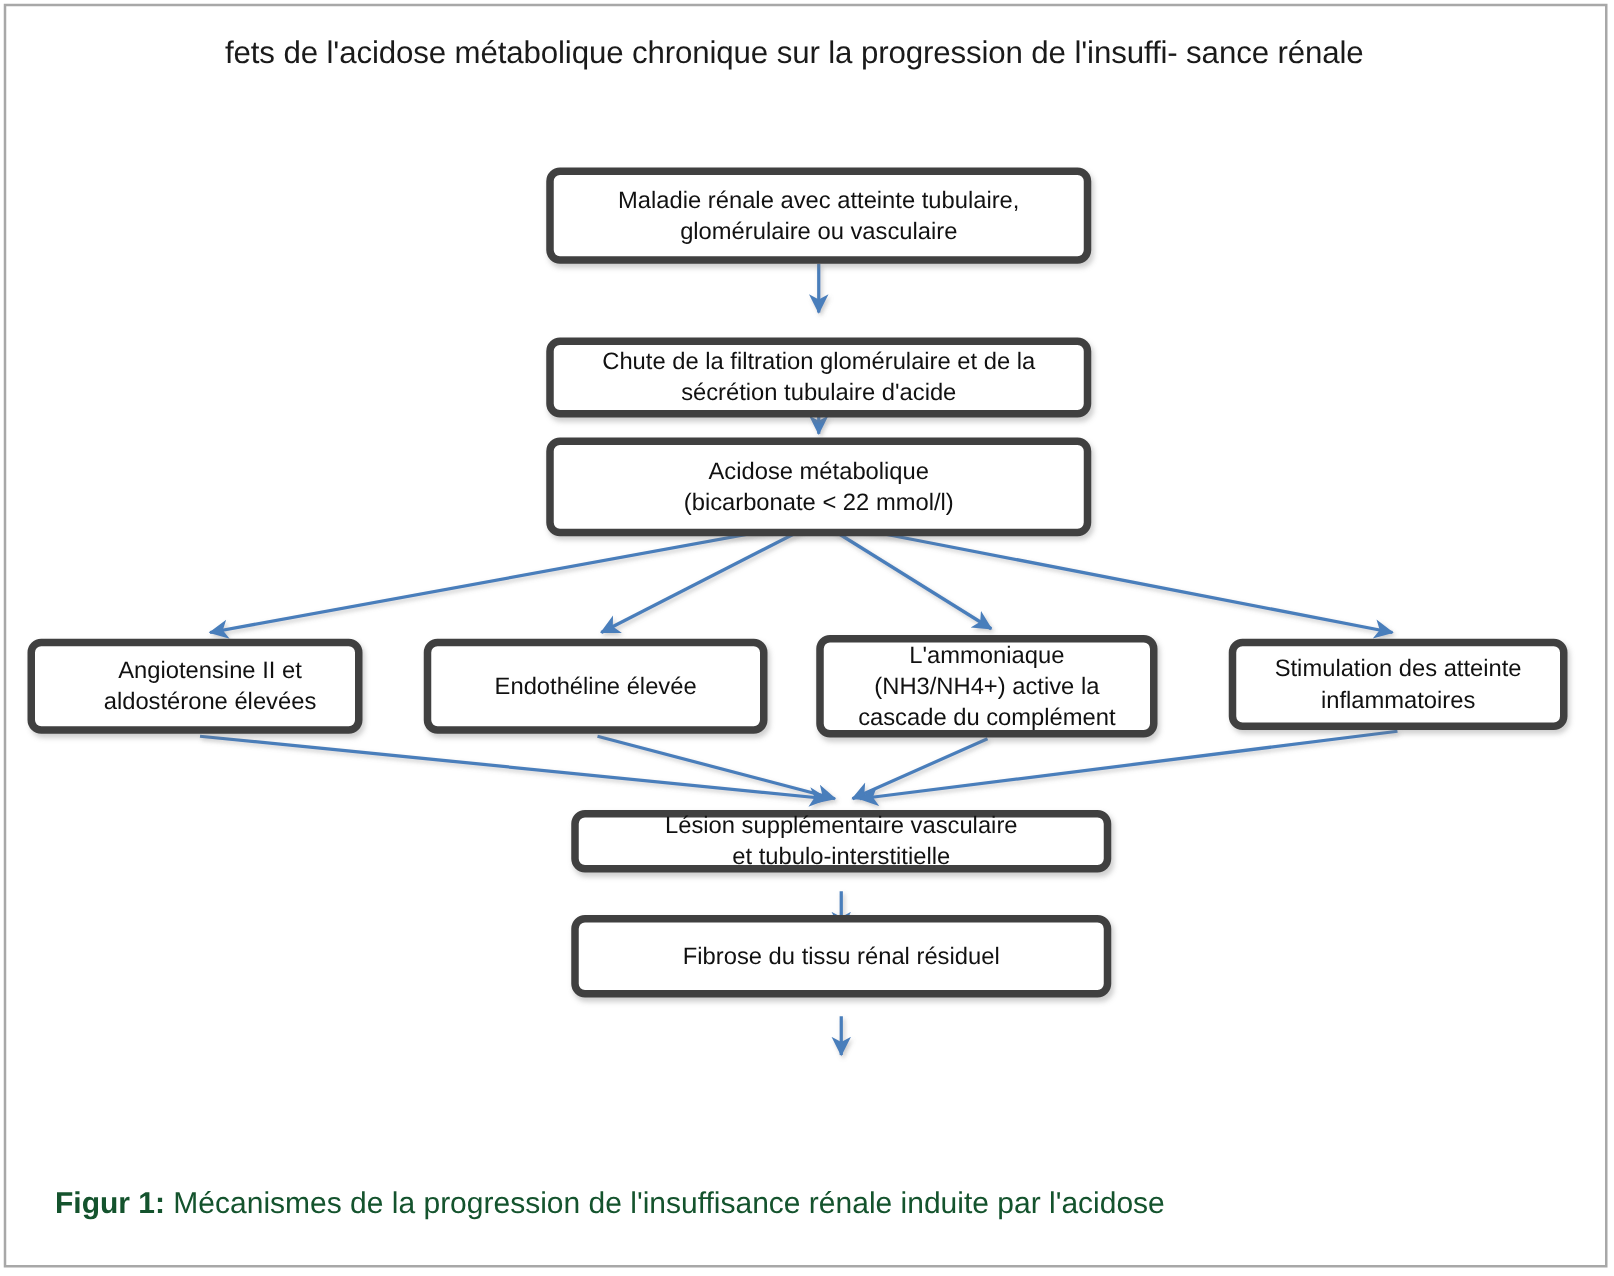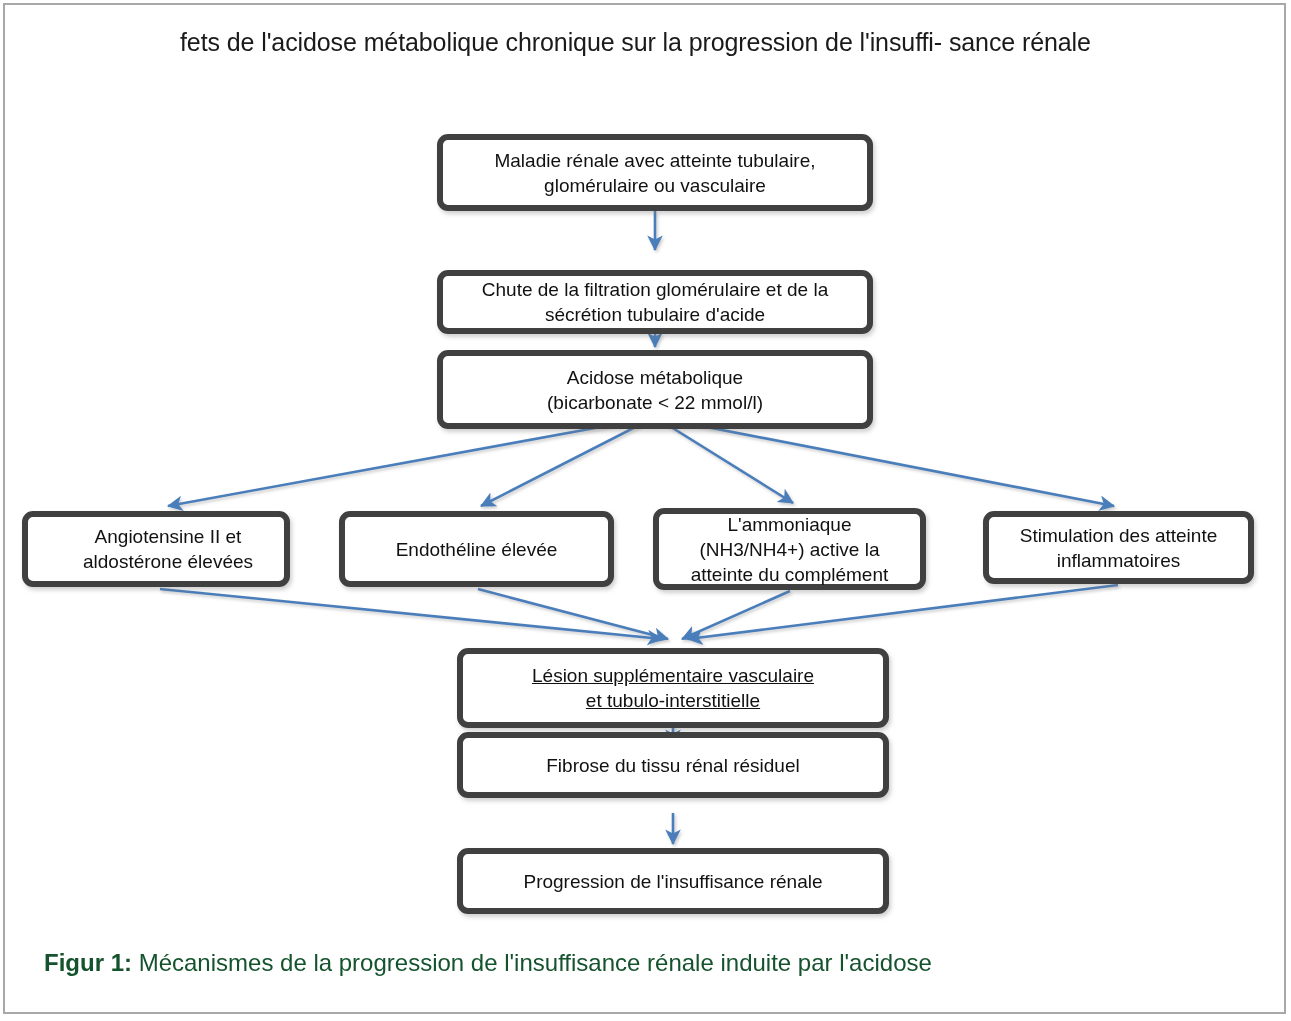--- a/index.html
+++ b/index.html
@@ -145,36 +145,33 @@
 aldostérone élevées</span>
   </div>
 
   <div class="node" style="left:339px; top:511px; width:275px; height:76px;text-align:center;">
     <span class="node-text">Endothéline élevée</span>
   </div>
 
   <div class="node" style="left:653px; top:508px; width:273px; height:82px;">
     <span class="node-text">L'ammoniaque
 (NH3/NH4+) active la
-atteinte du complément</span>
+cascade du complément</span>
   </div>
 
   <div class="node" style="left:983px; top:511px; width:271px; height:73px;">
     <span class="node-text">Stimulation des atteinte
 inflammatoires</span>
   </div>
 
-  <div class="node" style="left:457px; top:648px; width:432px; height:80px;text-decoration:underline;">
+  <div class="node" style="left:457px; top:648px; width:432px; height:50px;">
     <span class="node-text">Lésion supplémentaire vasculaire
 et tubulo-interstitielle</span>
   </div>
 
   <div class="node" style="left:457px; top:732px; width:432px; height:66px;">
     <span class="node-text">Fibrose du tissu rénal résiduel</span>
   </div>
 
-  <div class="node" style="left:457px; top:848px; width:432px; height:66px;">
-    <span class="node-text">Progression de l'insuffisance rénale</span>
-  </div>
 
   <div class="caption"><span class="caption-label">Figur 1:</span><span class="caption-text"> Mécanismes de la progression de l'insuffisance rénale induite par l'acidose</span></div>
 
 </div>
 
 </body></html>

